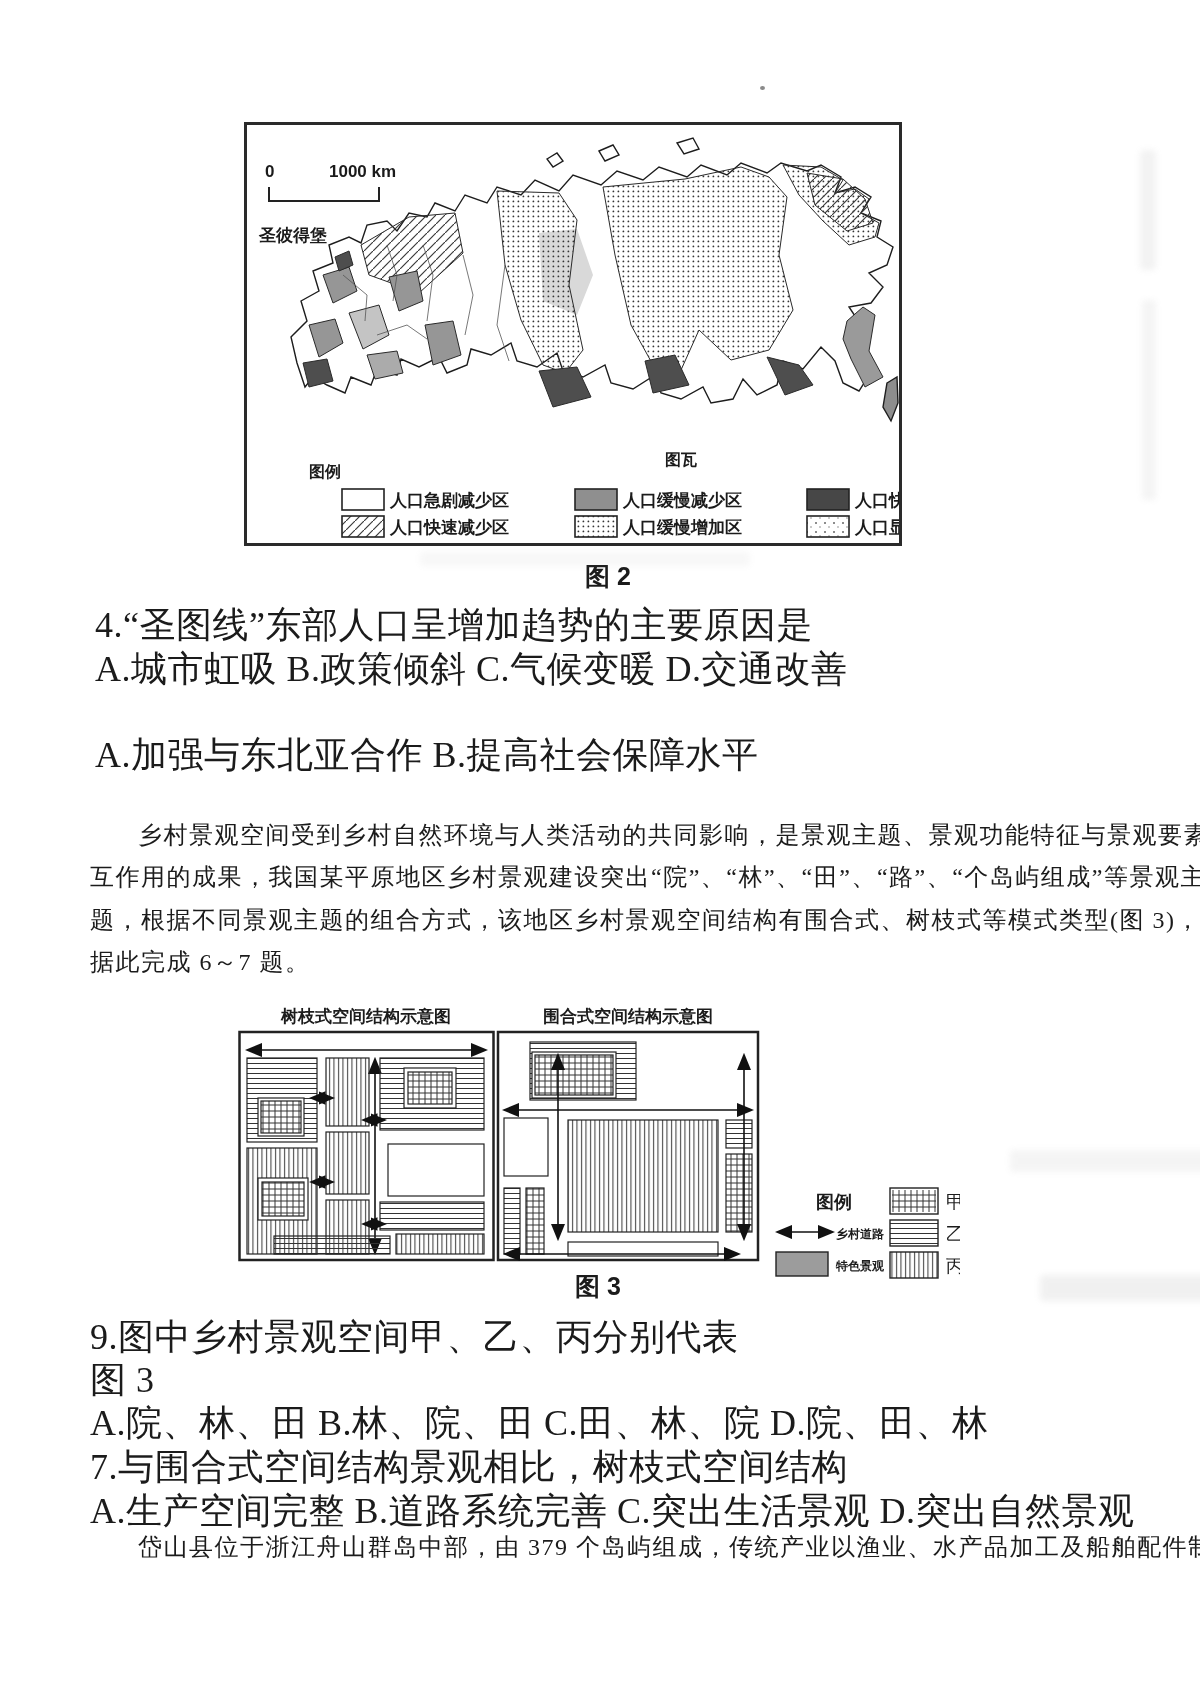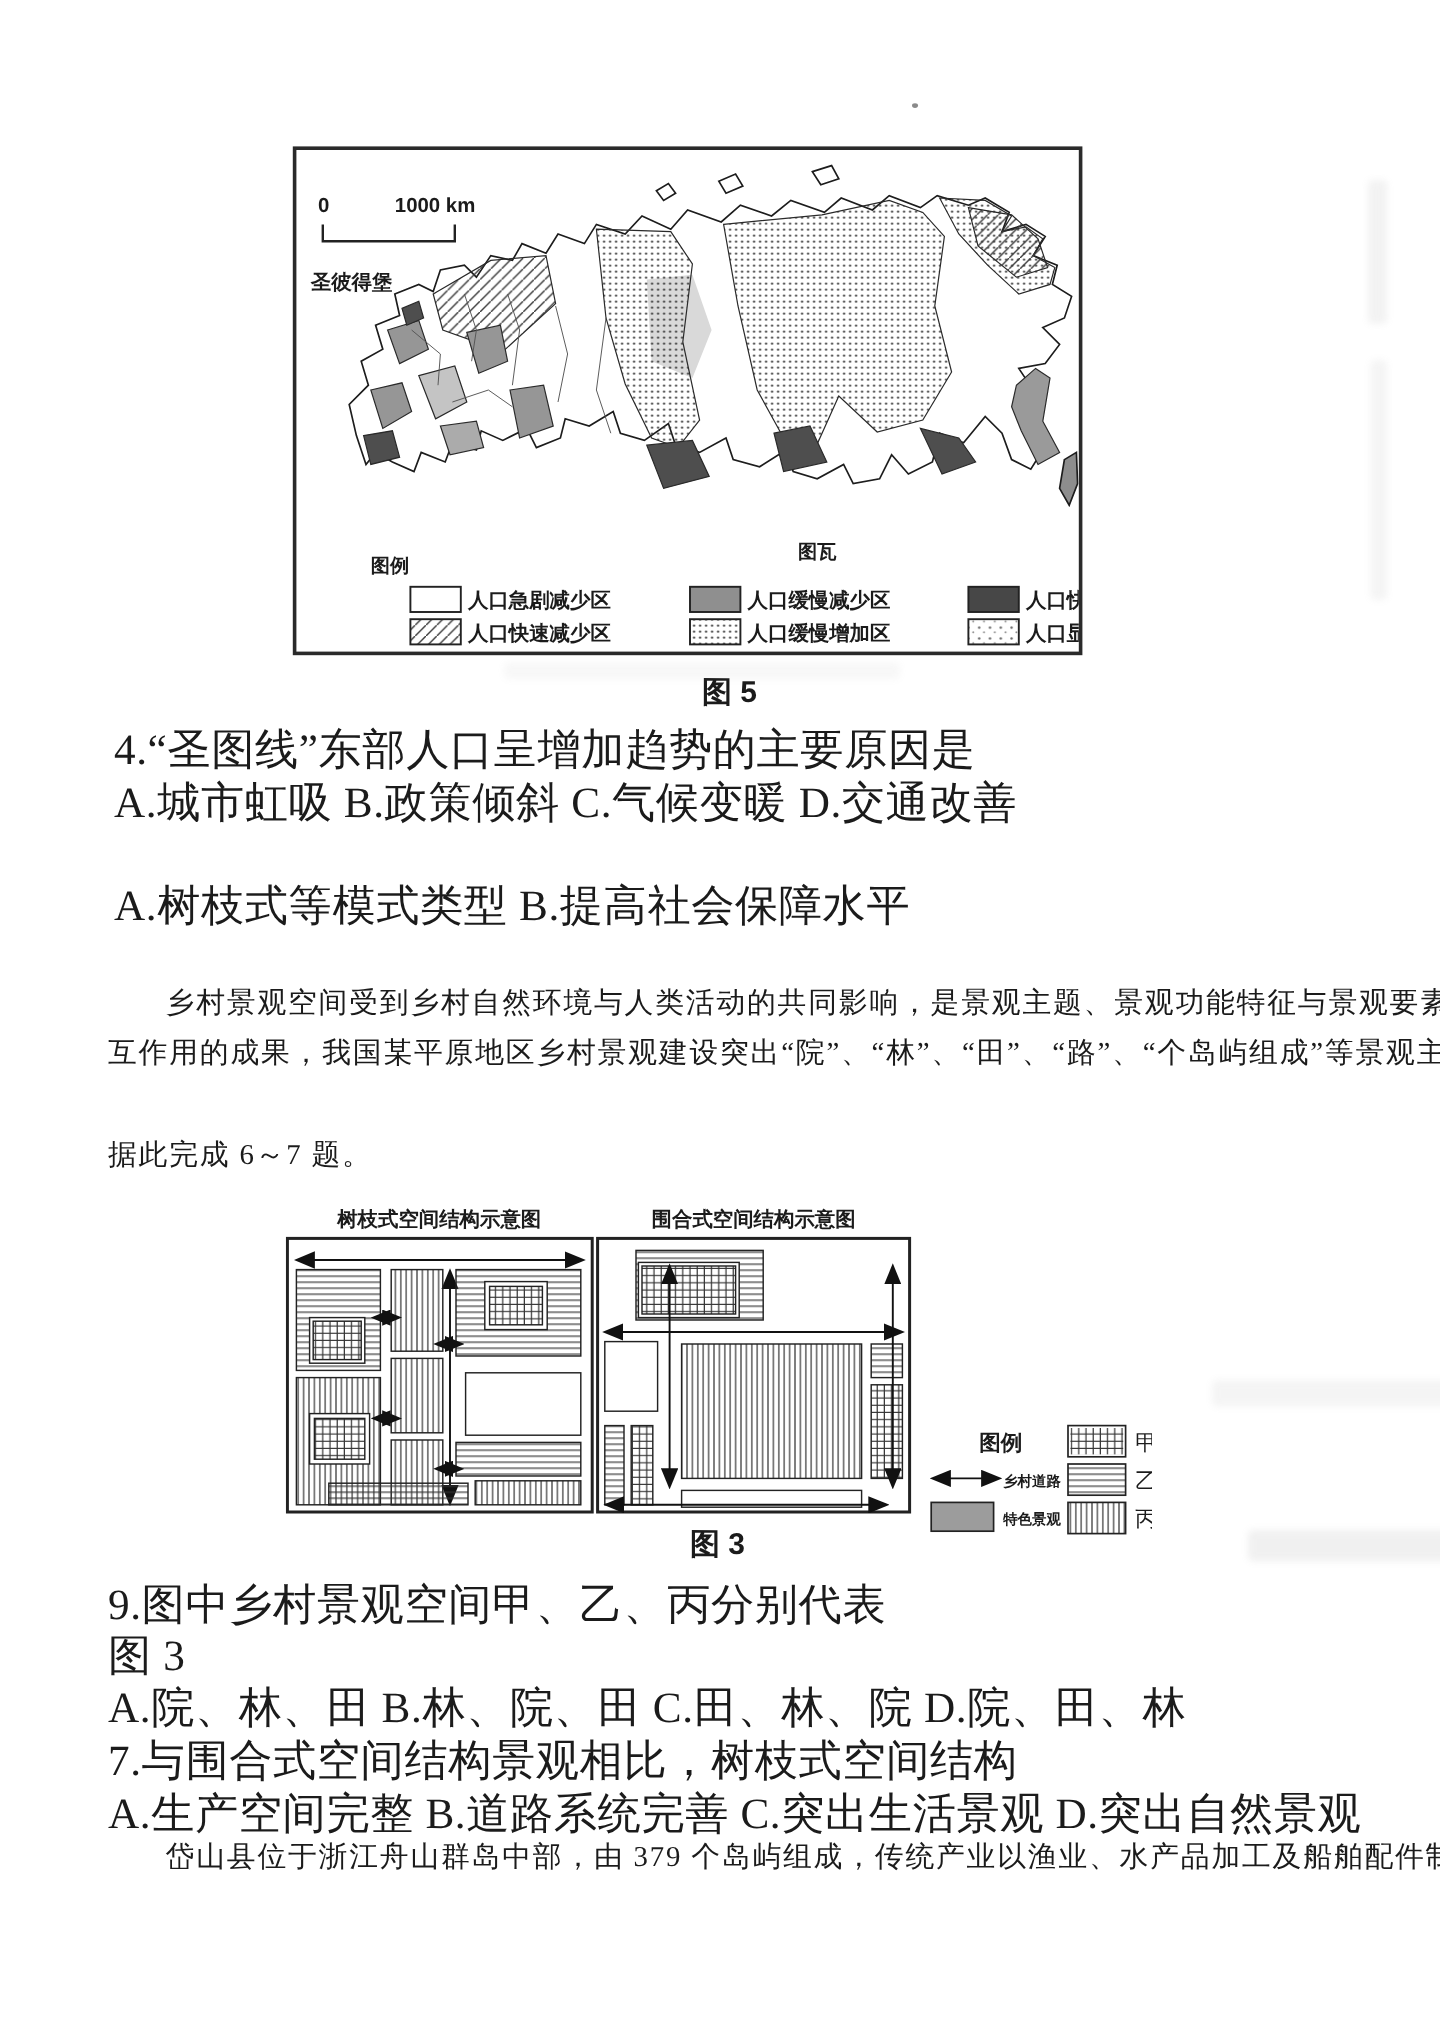--- a/index.html
+++ b/index.html
@@ -107,28 +107,29 @@
         <rect x="95" y="391" width="42" height="21" fill="url(#mDiag)" stroke="#222" stroke-width="1.6"></rect>
         <text x="143" y="408" font-size="17" font-weight="bold">人口快速减少区</text>
         <rect x="328" y="391" width="42" height="21" fill="url(#mDots)" stroke="#222" stroke-width="1.6"></rect>
         <text x="376" y="408" font-size="17" font-weight="bold">人口缓慢增加区</text>
         <rect x="560" y="391" width="42" height="21" fill="url(#mSparse)" stroke="#222" stroke-width="1.6"></rect>
         <text x="608" y="408" font-size="17" font-weight="bold">人口显著增加区</text>
       </g>
     </svg>
   </div>
 
-  <div class="abs caption" style="left:585px;top:560px;">图 5</div>
+  <div class="abs caption" style="left:585px;top:560px;">图 2</div>
 
   <div class="abs qline" style="left:95px;top:601px;">4.“圣图线”东部人口呈增加趋势的主要原因是</div>
   <div class="abs qline" style="left:95px;top:645px;">A.城市虹吸 B.政策倾斜 C.气候变暖 D.交通改善</div>
-  <div class="abs qline" style="left:95px;top:731px;">A.树枝式等模式类型 B.提高社会保障水平</div>
+  <div class="abs qline" style="left:95px;top:731px;">A.加强与东北亚合作 B.提高社会保障水平</div>
 
   <div class="abs para indent" style="left:90px;top:819px;">乡村景观空间受到乡村自然环境与人类活动的共同影响，是景观主题、景观功能特征与景观要素相</div>
   <div class="abs para" style="left:90px;top:861px;">互作用的成果，我国某平原地区乡村景观建设突出“院”、“林”、“田”、“路”、“个岛屿组成”等景观主</div>
+  <div class="abs para" style="left:90px;top:904px;">题，根据不同景观主题的组合方式，该地区乡村景观空间结构有围合式、树枝式等模式类型(图 3)，</div>
   <div class="abs para" style="left:90px;top:946px;">据此完成 6～7 题。</div>
 
   <div class="abs" style="left:238px;top:1002px;width:722px;height:300px;">
     <svg width="722" height="300" viewBox="0 0 722 300">
       <defs>
         <pattern id="pGrid" width="6" height="6" patternUnits="userSpaceOnUse">
           <path d="M0,1 H6 M1,0 V6" stroke="#333" stroke-width="1" fill="none"></path>
         </pattern>
         <pattern id="pH" width="6" height="5" patternUnits="userSpaceOnUse">
           <line x1="0" y1="1.5" x2="6" y2="1.5" stroke="#333" stroke-width="1"></line>

